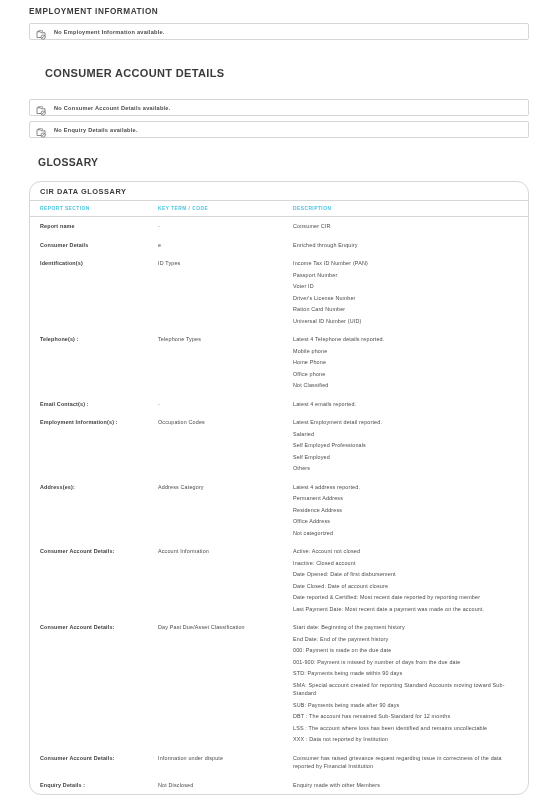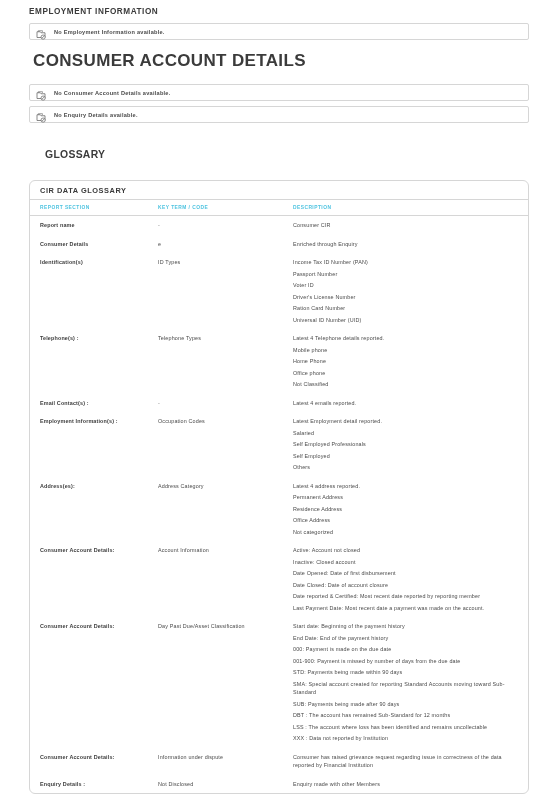--- a/index.html
+++ b/index.html
@@ -26,35 +26,35 @@
     font-size: 8.2px;
     font-weight: bold;
     letter-spacing: 0.55px;
     color: #3b3b3b;
     margin: 0;
     padding: 6px 0 0 7px;
     line-height: 12px;
     text-transform: uppercase;
   }
   .h-big {
-    font-size: 17px;
+    font-size: 11px;
     font-weight: bold;
     letter-spacing: 0.35px;
     color: #3b3b3b;
-    margin: 4px;
+    margin: 16px;
     padding: 9px 0 2px 7px;
     line-height: 16px;
     text-transform: uppercase;
   }
   .h-mid {
     font-size: 10.4px;
     font-weight: bold;
     letter-spacing: 0.3px;
     color: #3b3b3b;
-    margin: 16px;
+    margin: 9px;
     padding: 8px 0 2px 7px;
     line-height: 15px;
     text-transform: uppercase;
   }
 
   
   .notice {
     box-sizing: border-box;
     margin: 5px 0 0 7px;
     width: 500px;
@@ -81,21 +81,21 @@
     line-height: 8px;
     white-space: nowrap;
   }
 
   
   .glossary-card {
     box-sizing: border-box;
     margin: 4px 0 0 7px;
     width: 500px;
     border: 1px solid #d6d6d6;
-    border-radius: 6px;
+    border-radius: 12px;
     background: #ffffff;
   }
   .glossary-title-bar {
     box-sizing: border-box;
     height: 19px;
     display: flex;
     align-items: center;
     padding-left: 10px;
     border-bottom: 1px solid #d6d6d6;
   }

